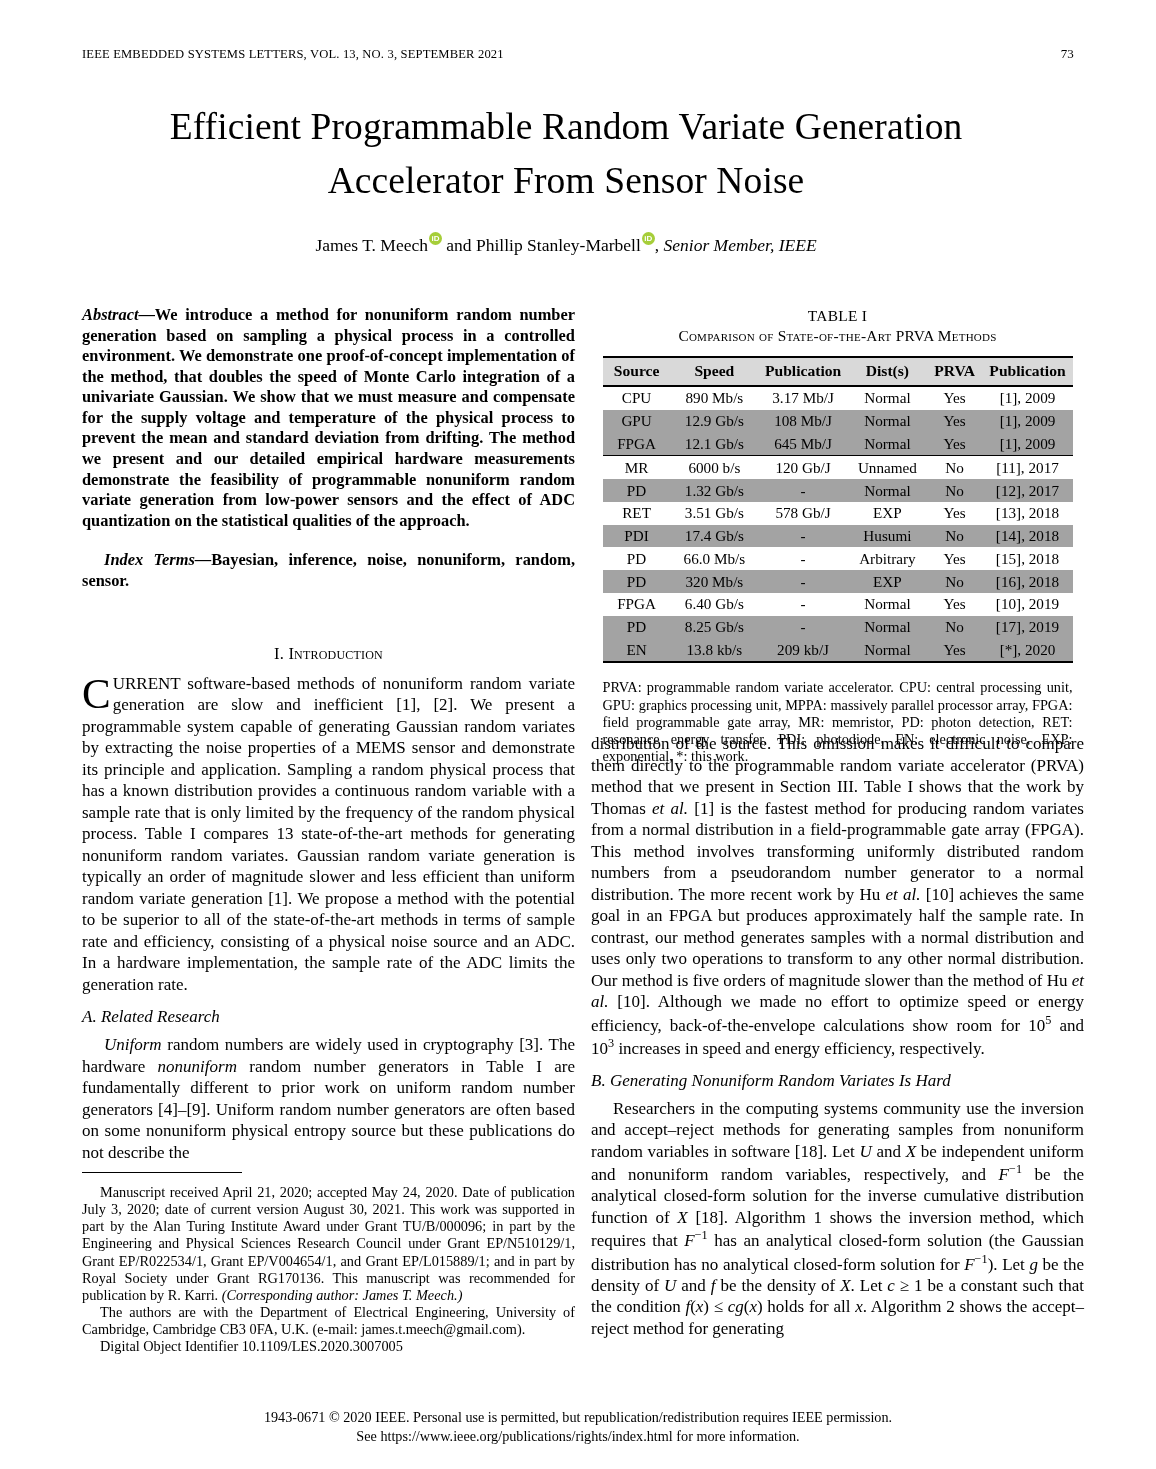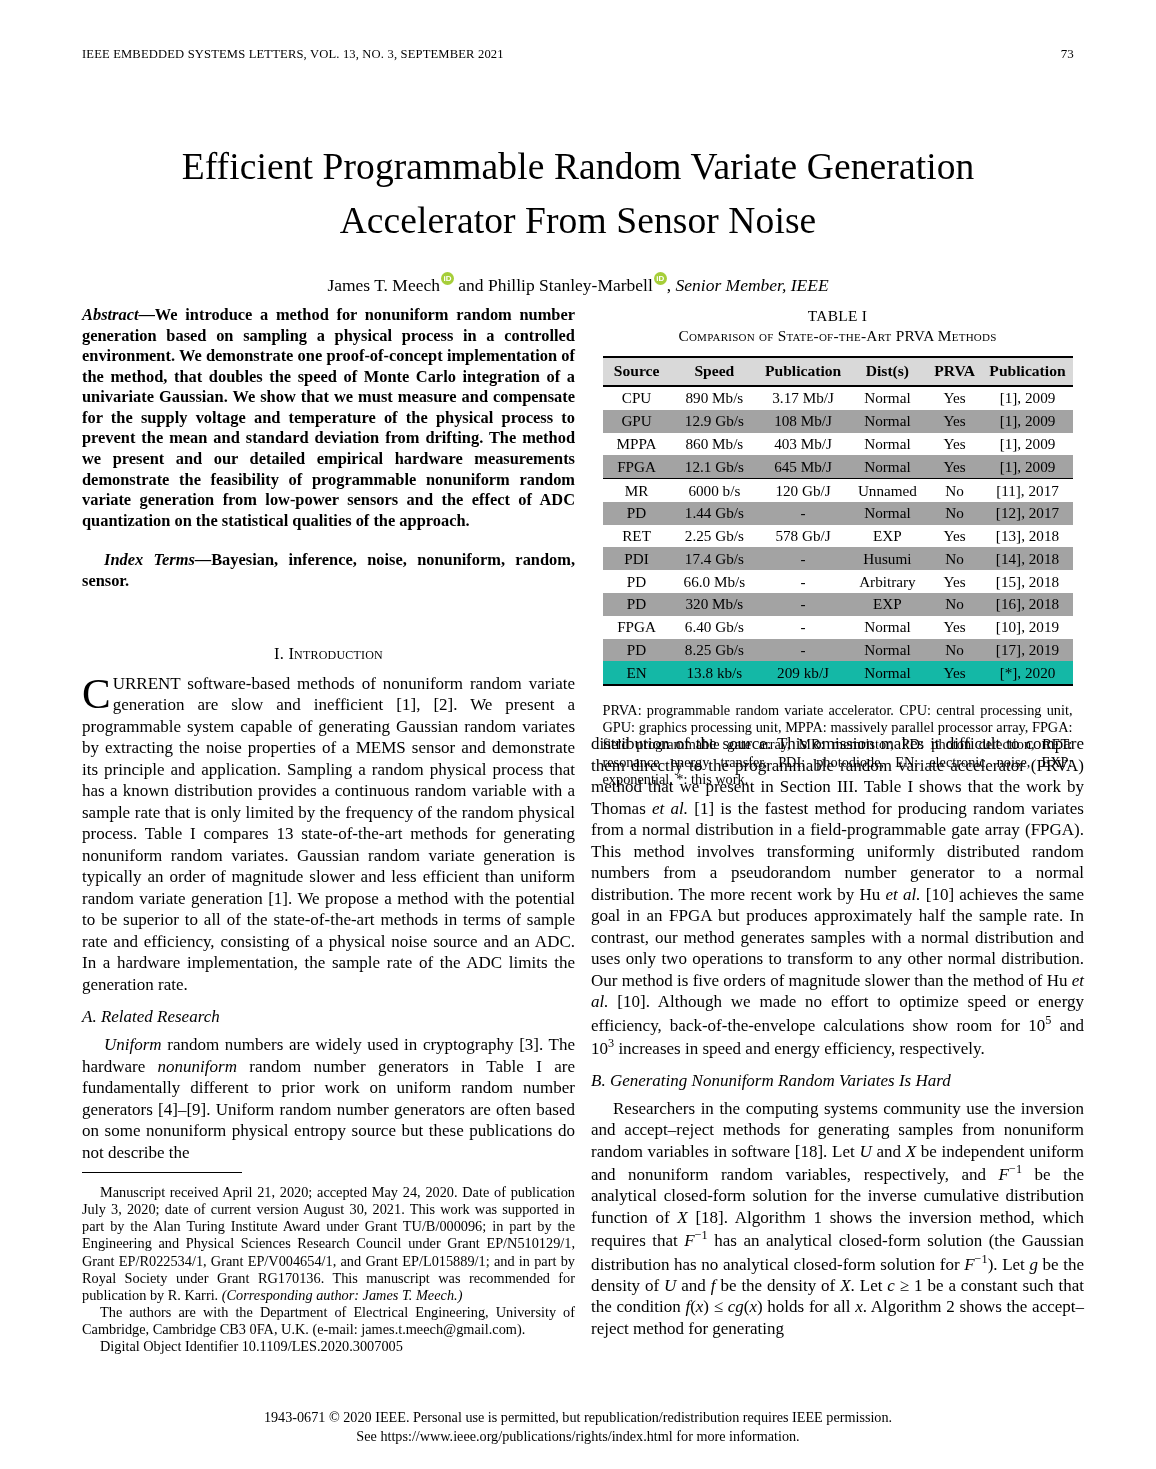--- a/index.html
+++ b/index.html
@@ -31,24 +31,23 @@
     align-items: baseline;
     font-size: 12.6px;
     letter-spacing: 0.15px;
   }
   .runhead .journal { font-variant: small-caps; white-space: nowrap; }
   .runhead .pageno { font-size: 13px; }
 
   
   .title-block {
     position: absolute;
-    left: 82px; top: 100px;
+    left: 70px; top: 100px;
     width: 992px;
     text-align: center;
-    margin-top: 40px;
   }
   .title {
     font-size: 37.5px;
     line-height: 1.45;
     font-weight: normal;
     letter-spacing: 0.1px;
   }
   .authors {
     margin-top: 22px;
     font-size: 17.5px;
@@ -212,21 +211,21 @@
     border-top: 2.5px solid #000;
     border-bottom: 2.2px solid #000;
   }
   table.cmp td {
     padding: 2.4px 2px;
     text-align: center;
     white-space: nowrap;
   }
   table.cmp tr.shade td { background: #a3a3a3; }
   table.cmp tr.grpend td { border-bottom: 1.6px solid #000; }
-  table.cmp tr.hl td { background: #14b8a6; }
+  table.cmp tr.hl td { background: #a3a3a3; }
   table.cmp tr.lastrow td { border-bottom: 2.5px solid #000; }
   table.cmp col.c0 { width: 72px; }
   table.cmp col.c1 { width: 92px; }
   table.cmp col.c2 { width: 92px; }
   table.cmp col.c3 { width: 82px; }
   table.cmp col.c4 { width: 58px; }
   table.cmp col.c5 { width: 92px; }
 
   .tbl-notes {
     width: 470px;
@@ -308,55 +307,47 @@
             <td>[1], 2009</td>
           </tr>
           <tr class="shade">
             <td>GPU</td>
             <td>12.9 Gb/s</td>
             <td>108 Mb/J</td>
             <td>Normal</td>
             <td>Yes</td>
             <td>[1], 2009</td>
           </tr>
-          <tr>
-            <td>MPPA</td>
-            <td>860 Mb/s</td>
-            <td>403 Mb/J</td>
-            <td>Normal</td>
-            <td>Yes</td>
-            <td>[1], 2009</td>
-          </tr>
           <tr class="shade grpend">
             <td>FPGA</td>
             <td>12.1 Gb/s</td>
             <td>645 Mb/J</td>
             <td>Normal</td>
             <td>Yes</td>
             <td>[1], 2009</td>
           </tr>
           <tr>
             <td>MR</td>
             <td>6000 b/s</td>
             <td>120 Gb/J</td>
             <td>Unnamed</td>
             <td>No</td>
             <td>[11], 2017</td>
           </tr>
           <tr class="shade">
             <td>PD</td>
-            <td>1.44 Gb/s</td>
+            <td>1.32 Gb/s</td>
             <td>-</td>
             <td>Normal</td>
             <td>No</td>
             <td>[12], 2017</td>
           </tr>
           <tr>
             <td>RET</td>
-            <td>2.25 Gb/s</td>
+            <td>3.51 Gb/s</td>
             <td>578 Gb/J</td>
             <td>EXP</td>
             <td>Yes</td>
             <td>[13], 2018</td>
           </tr>
           <tr class="shade">
             <td>PDI</td>
             <td>17.4 Gb/s</td>
             <td>-</td>
             <td>Husumi</td>

